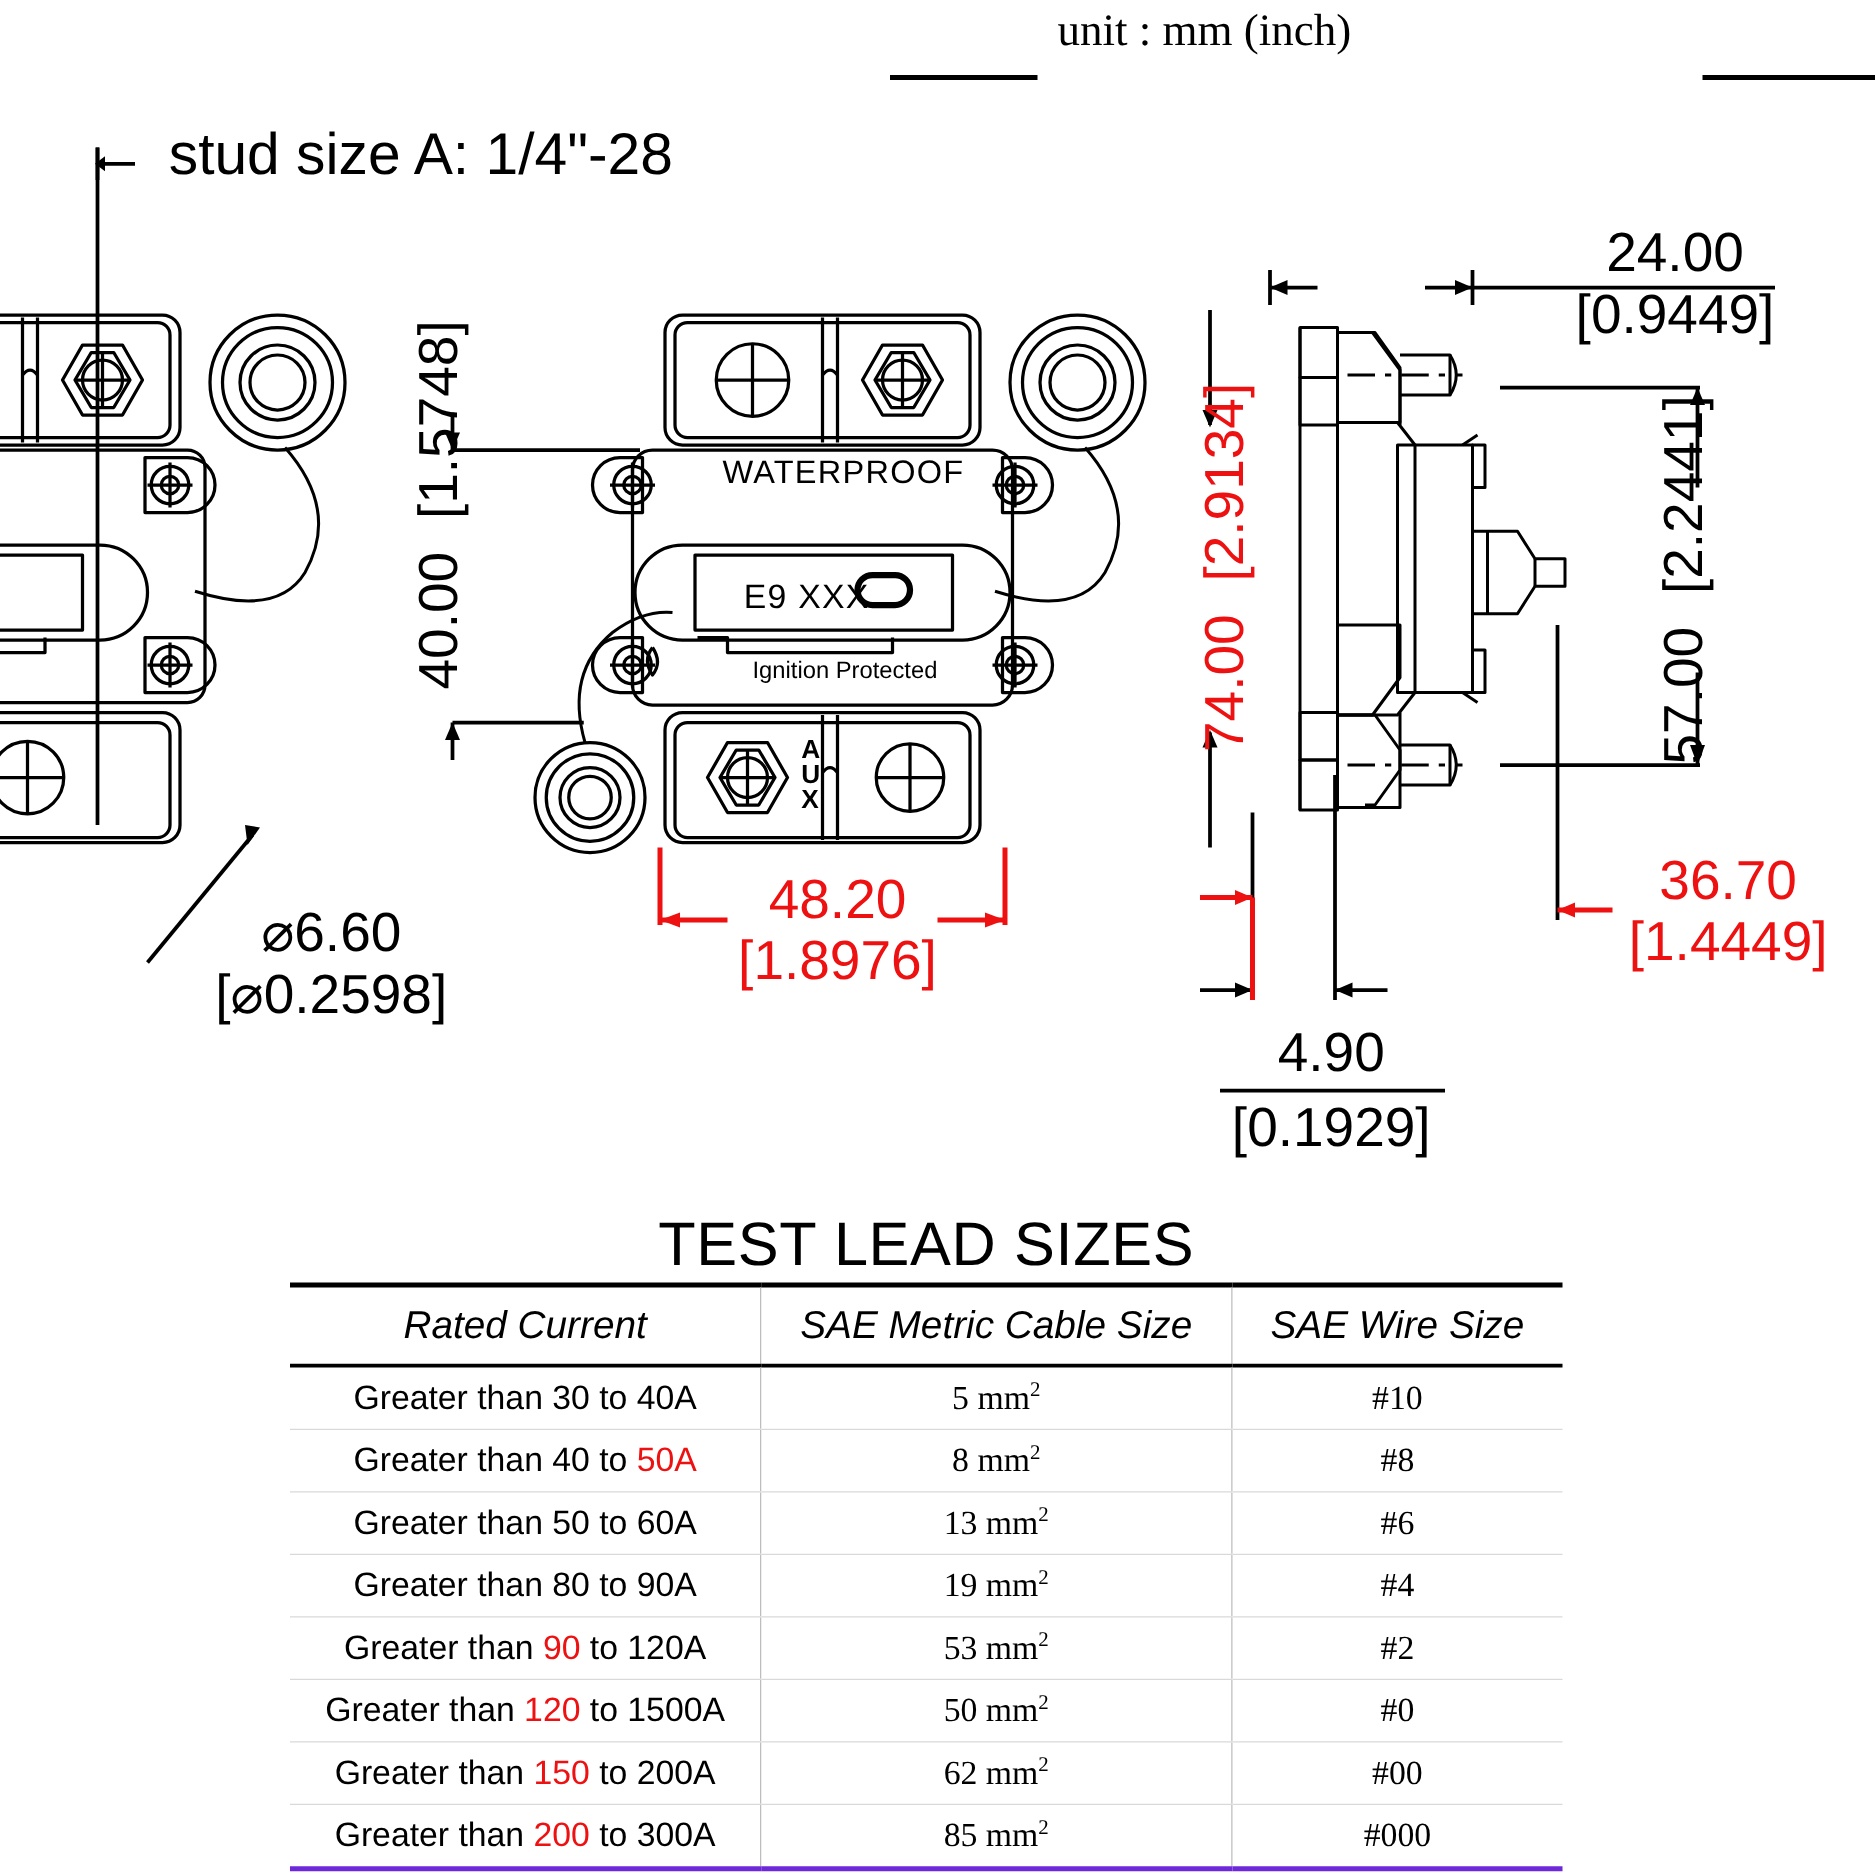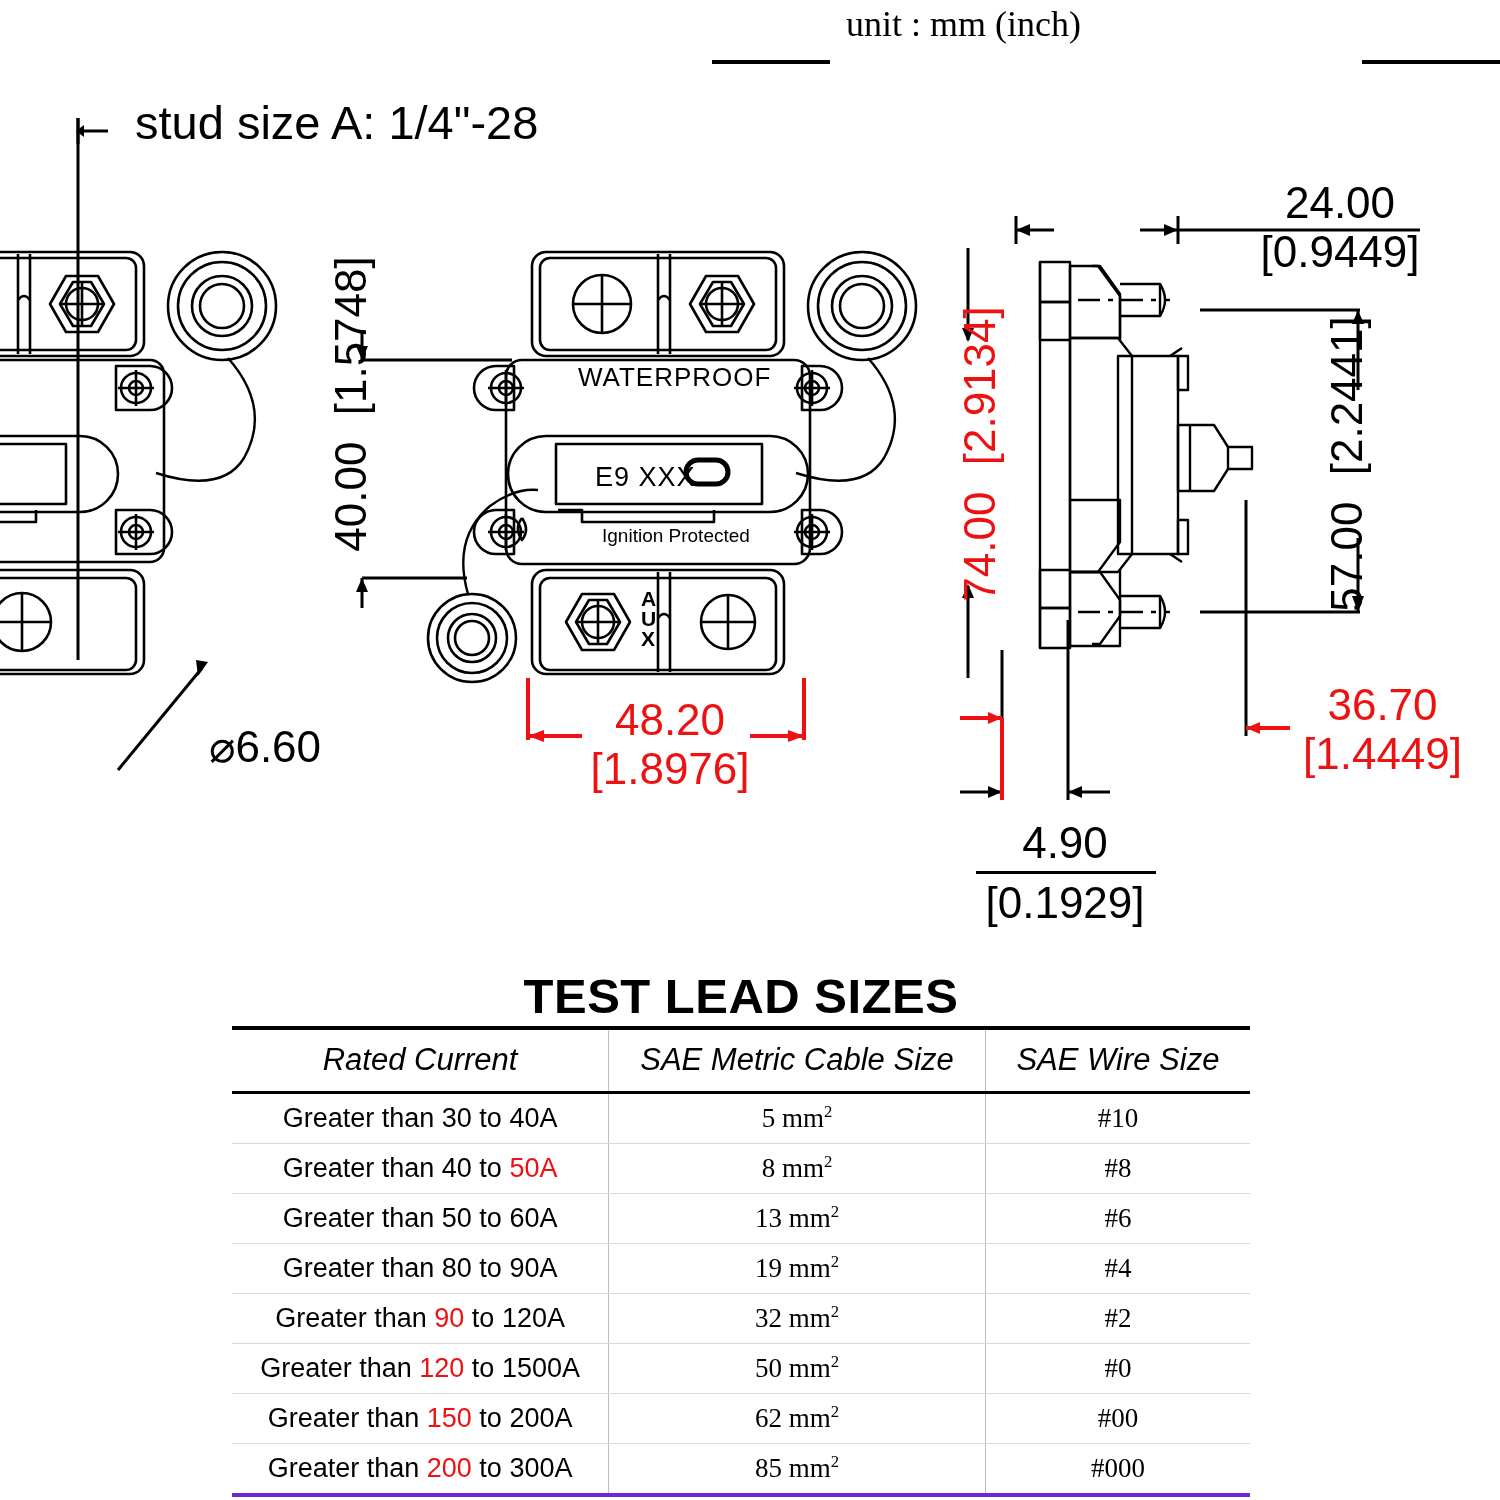--- a/index.html
+++ b/index.html
@@ -18,21 +18,21 @@
   
   #stud-note{left:135px;top:99px;font-size:47px;}
 
   
   .dimtxt{font-size:44px;text-align:center;}
   .dimtxt div{line-height:1.12;}
 
   
   #table-wrap{left:232px;top:1026px;width:1018px;}
   #tbl-title{position:absolute;left:232px;top:972px;width:1018px;text-align:center;
-             font-size:49px;font-weight:bold;letter-spacing:.5px;}
+             font-size:49px;font-weight:normal;letter-spacing:.5px;}
   table{border-collapse:collapse;width:100%;font-size:27px;}
   thead th{font-size:31px;font-weight:normal;padding:12px 0 13px;text-align:center;
            border-top:4px solid #000;border-bottom:3px solid #000;font-style:italic;}
   thead th + th{border-left:1px solid #bdbdbd;}
   tbody td{padding:8px 0 9px;text-align:center;border-bottom:1px solid #d9d9d9;}
   tbody td + td{border-left:1px solid #bdbdbd;font-family:Liberation Serif, serif;}
   tbody tr:last-child td{border-bottom:4px solid #6d28d9;}
   sup{font-size:.62em;vertical-align:super;}
 </style>
 </head>
@@ -106,20 +106,21 @@
   <text x="10" y="292" font-family="Liberation Sans, sans-serif" font-size="19" fill="#000">Protected</text>
 </svg>
 
 <svg class="abs" style="left:110px;top:630px;" width="140" height="150">
   <line x1="8" y1="140" x2="92" y2="38" stroke="#000" stroke-width="3"></line>
   <polygon points="86,30 98,32 88,46" fill="#000"></polygon>
 </svg>
 
 <div class="abs dimtxt txt" style="left:150px;top:722px;width:230px;">
   <div>⌀6.60</div>
+  <div>[⌀0.2598]</div>
 </div>
 
 <svg class="abs" style="left:352px;top:330px;" width="180" height="280">
   <line x1="10" y1="30" x2="10" y2="0" stroke="#000" stroke-width="3"></line>
   <polygon points="4,16 16,16 10,30" fill="#000"></polygon>
   <line x1="10" y1="30" x2="160" y2="30" stroke="#000" stroke-width="3"></line>
   <line x1="10" y1="248" x2="10" y2="278" stroke="#000" stroke-width="3"></line>
   <polygon points="4,262 16,262 10,248" fill="#000"></polygon>
   <line x1="10" y1="248" x2="115" y2="248" stroke="#000" stroke-width="3"></line>
 </svg>
@@ -358,21 +359,21 @@
           <td><span>13 mm</span><sup>2</sup></td>
           <td>#6</td>
         </tr>
         <tr>
           <td><span>Greater than 80 to </span><span class="red"></span><span>90A</span></td>
           <td><span>19 mm</span><sup>2</sup></td>
           <td>#4</td>
         </tr>
         <tr>
           <td><span>Greater than </span><span class="red">90</span><span> to 120A</span></td>
-          <td><span>32 mm</span><sup>2</sup></td>
+          <td><span>53 mm</span><sup>2</sup></td>
           <td>#2</td>
         </tr>
         <tr>
           <td><span>Greater than </span><span class="red">120</span><span> to 1500A</span></td>
           <td><span>50 mm</span><sup>2</sup></td>
           <td>#0</td>
         </tr>
         <tr>
           <td><span>Greater than </span><span class="red">150</span><span> to 200A</span></td>
           <td><span>62 mm</span><sup>2</sup></td>

